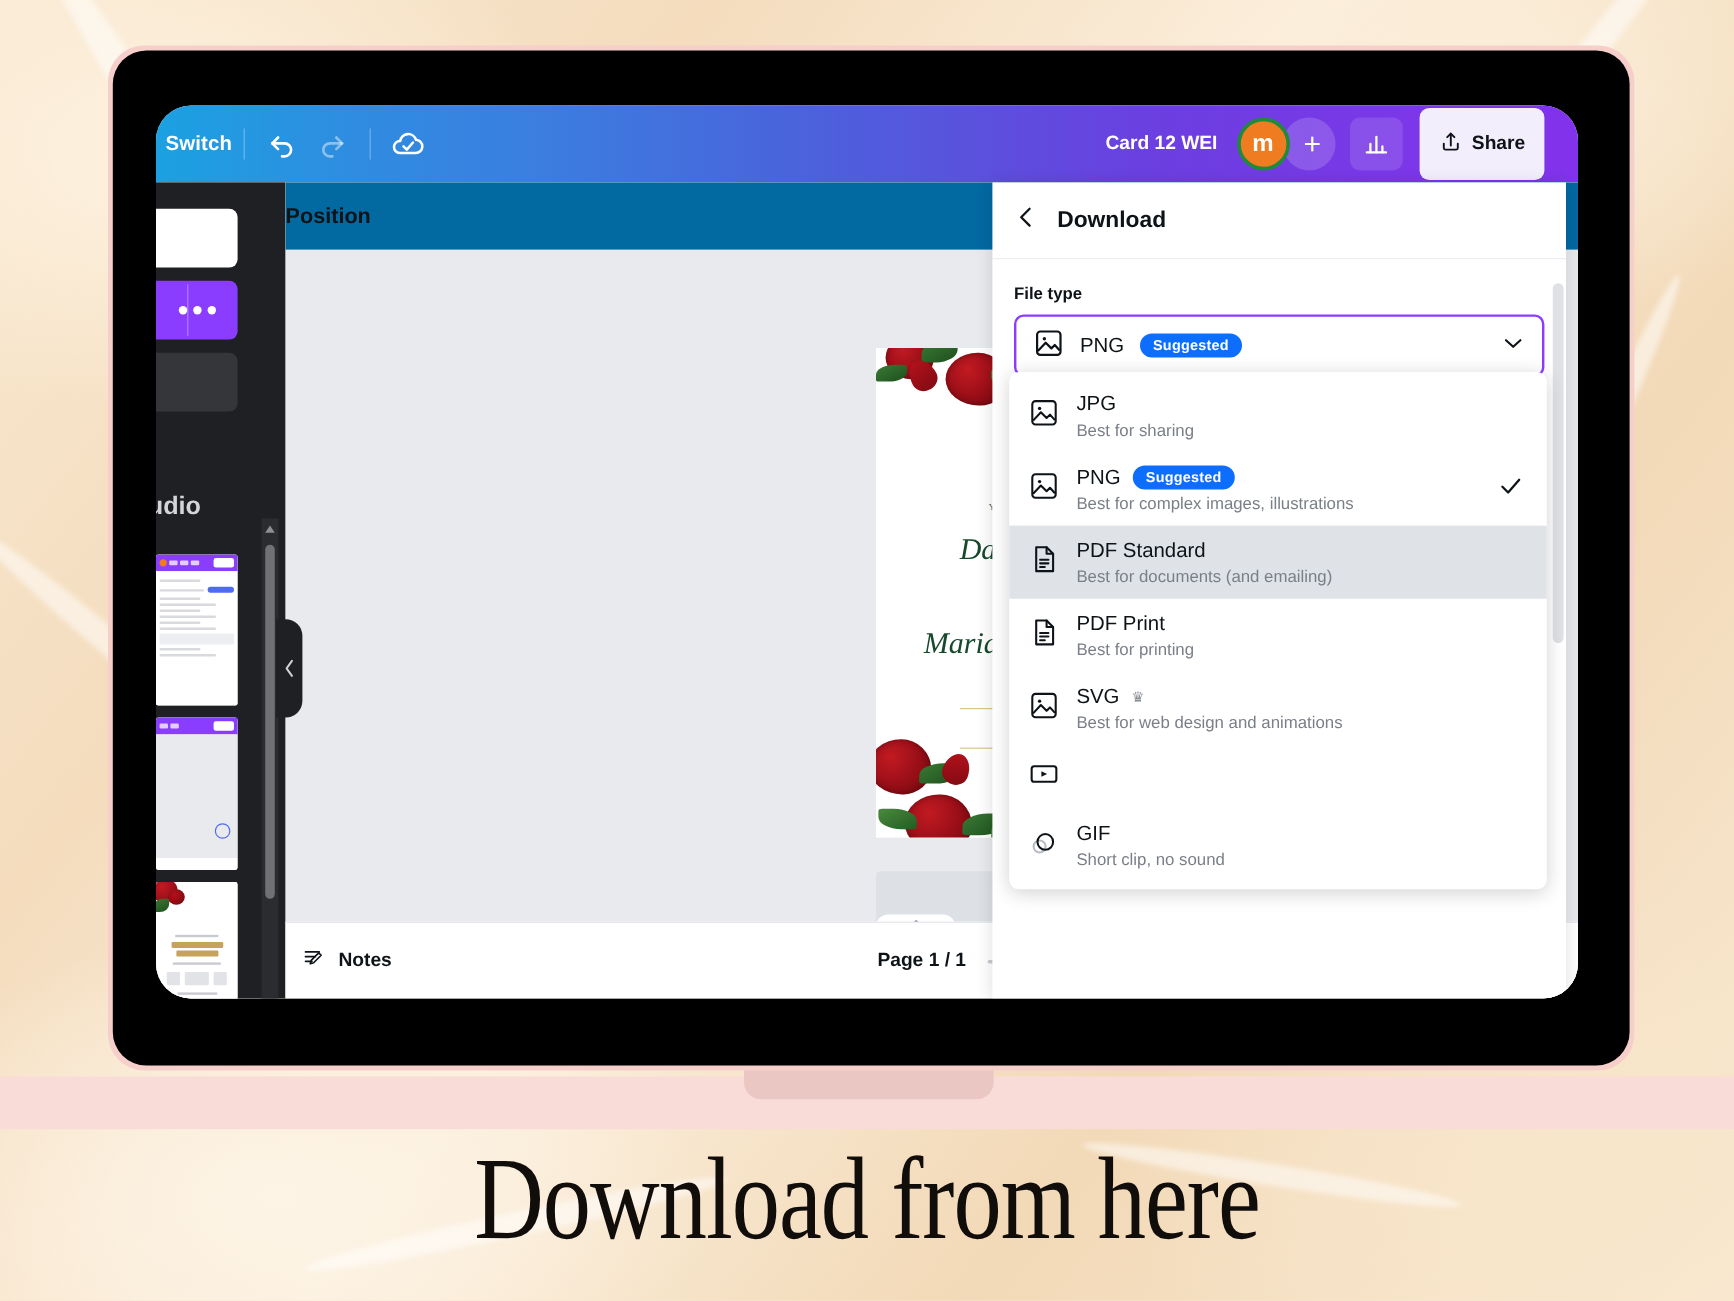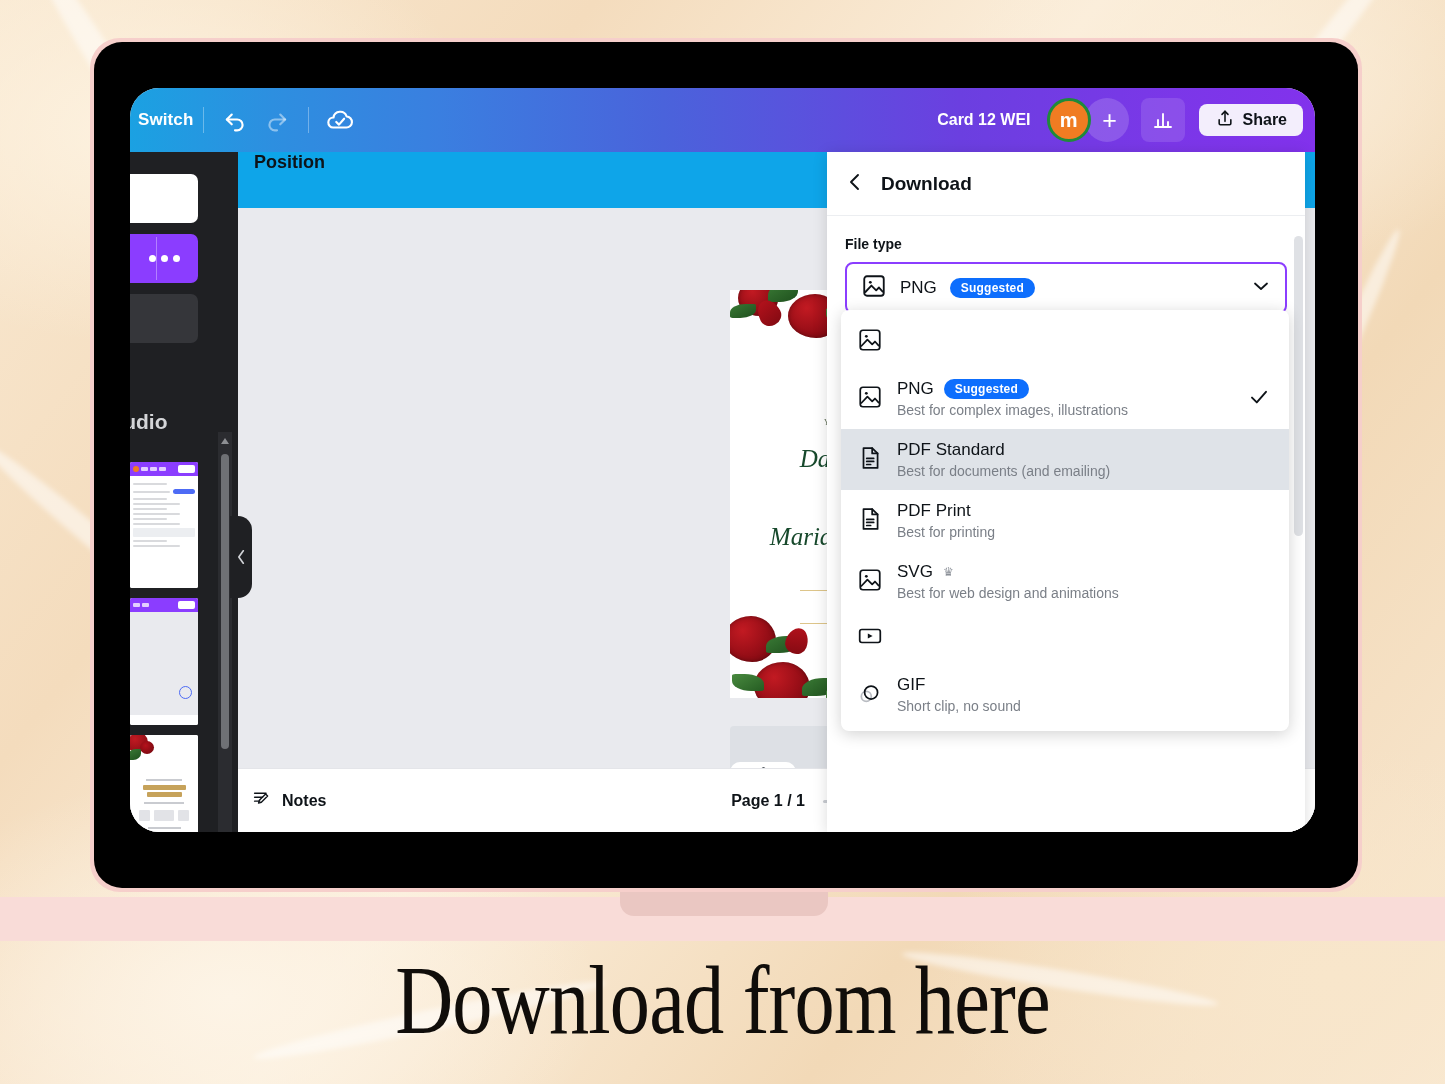--- a/index.html
+++ b/index.html
@@ -79,21 +79,21 @@
     background: rgba(255,255,255,.16); color: #fff;
     display: flex; align-items: center; justify-content: center;
     font-size: 25px; font-weight: 400; padding-left: 6px;
   }
   #insights-btn {
     width: 44px; height: 44px; border-radius: 8px; margin-left: 12px;
     background: rgba(255,255,255,.12);
     display: flex; align-items: center; justify-content: center;
   }
   #share-btn {
-    margin-left: 14px; margin-right: 12px; height: 32px;
+    margin-left: 14px; margin-right: 28px; height: 60px;
     background: #f3eefc; color: #0e1318; border-radius: 8px;
     display: flex; align-items: center; gap: 8px; padding: 0 16px;
     font-size: 16px; font-weight: 700;
   }
 
   
   #left-dark {
     position: absolute; left: 0; top: 64px; width: 108px; height: 680px;
     background: #1f2023;
   }
@@ -143,22 +143,22 @@
     position: absolute; left: 88px; top: 280px; width: 14px; height: 430px;
     background: #2b2c30;
   }
   #lp-scroll .track { position: absolute; left: 3px; top: 22px; width: 8px; height: 295px; background: #6f7175; border-radius: 4px; }
   #lp-scroll .arr { position: absolute; left: 3px; width: 0; height: 0; border-left: 4px solid transparent; border-right: 4px solid transparent; }
   #lp-scroll .arr.up { top: 6px; border-bottom: 6px solid #8d8f93; }
 
   
   #editor { position: absolute; left: 108px; top: 64px; width: 1077px; height: 680px; background: #e9eaee; }
   #position-bar {
-    position: absolute; left: 0; top: 0; width: 100%; height: 56px; background: #0ea5e9;
-    display: flex; padding-left: 16px;
+    position: absolute; left: 0; top: 0; width: 100%; height: 56px; background: #0369a1;
+    display: flex; align-items: center; 
   }
   #position-bar span { font-size: 18px; font-weight: 700; color: #0e1318; }
 
   #canvas-area { position: absolute; left: 0; top: 56px; right: 0; bottom: 0; }
   #lock-ico { position: absolute; left: 668px; top: 30px; }
   #card {
     position: absolute; left: 492px; top: 82px; width: 286px; height: 408px;
     background: #fff; overflow: hidden;
   }
   .rose {
@@ -611,20 +611,26 @@
     <div id="dl-menu">
 
       <div class="opt">
         <span>
           <svg width="26" height="26" viewBox="0 0 24 24" fill="none" stroke="#0e1318" stroke-width="1.6" stroke-linejoin="round">
             <rect x="3" y="3" width="18" height="18" rx="2.5"></rect>
             <circle cx="8.6" cy="8.6" r="1.3" fill="#0e1318" stroke="none"></circle>
             <path d="M3.6 18 L9.6 11.6 L14 16 L16.6 13.4 L20.4 17.6"></path>
           </svg>
         </span>
+        <span class="txt">
+          <span class="r1">
+              <span class="nm">JPG</span>
+            </span>
+          <div class="sub">Best for sharing</div>
+        </span>
       </div>
 
       <div class="opt">
         <span>
           <svg width="26" height="26" viewBox="0 0 24 24" fill="none" stroke="#0e1318" stroke-width="1.6" stroke-linejoin="round">
             <rect x="3" y="3" width="18" height="18" rx="2.5"></rect>
             <circle cx="8.6" cy="8.6" r="1.3" fill="#0e1318" stroke="none"></circle>
             <path d="M3.6 18 L9.6 11.6 L14 16 L16.6 13.4 L20.4 17.6"></path>
           </svg>
         </span>

